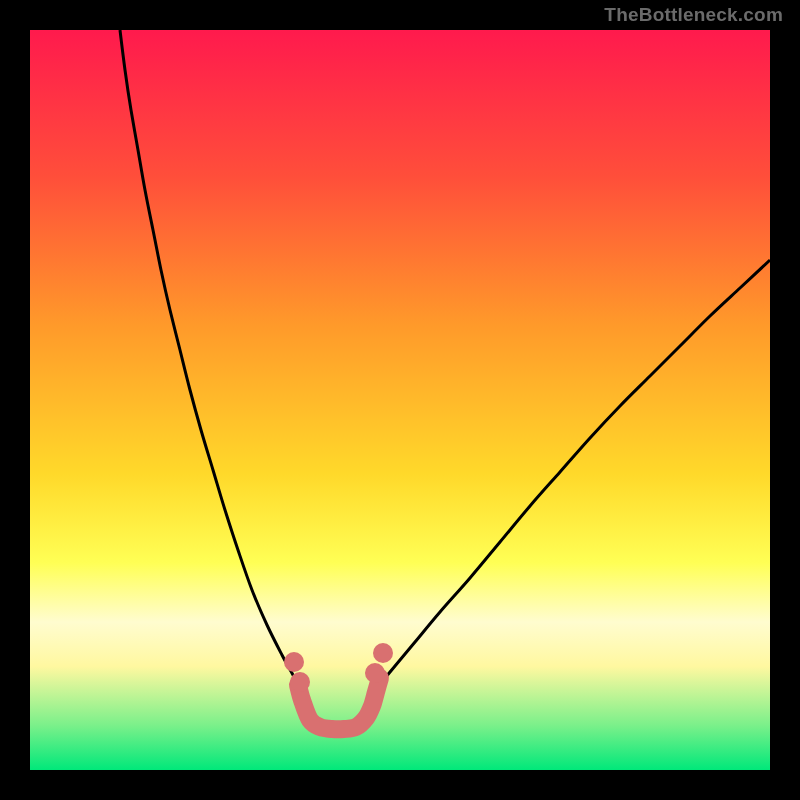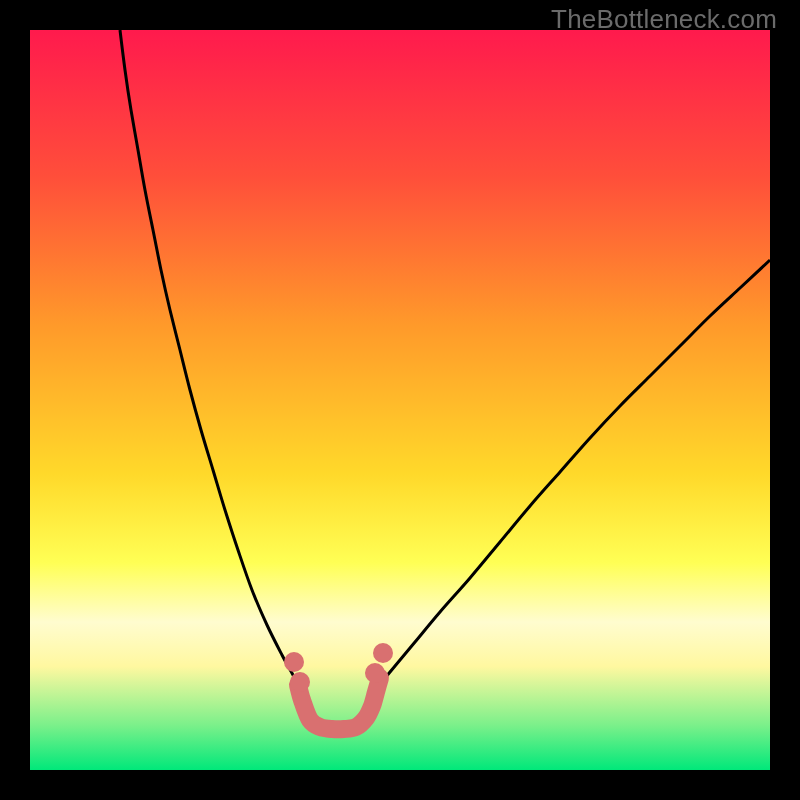--- a/index.html
+++ b/index.html
@@ -21,23 +21,23 @@
     position: absolute;
     left: 30px;
     top: 30px;
     width: 740px;
     height: 740px;
     overflow: hidden;
   }
   .watermark {
     position: absolute;
     top: 4px;
-    right: 23px;
-    font-size: 26px;
-    font-weight: 400;
+    right: 17px;
+    font-size: 19px;
+    font-weight: 700;
     color: #6b6b6b;
     letter-spacing: 0.2px;
     user-select: none;
   }
   svg { display: block; }
 </style>
 </head>
 <body>
 
 <div class="frame">

